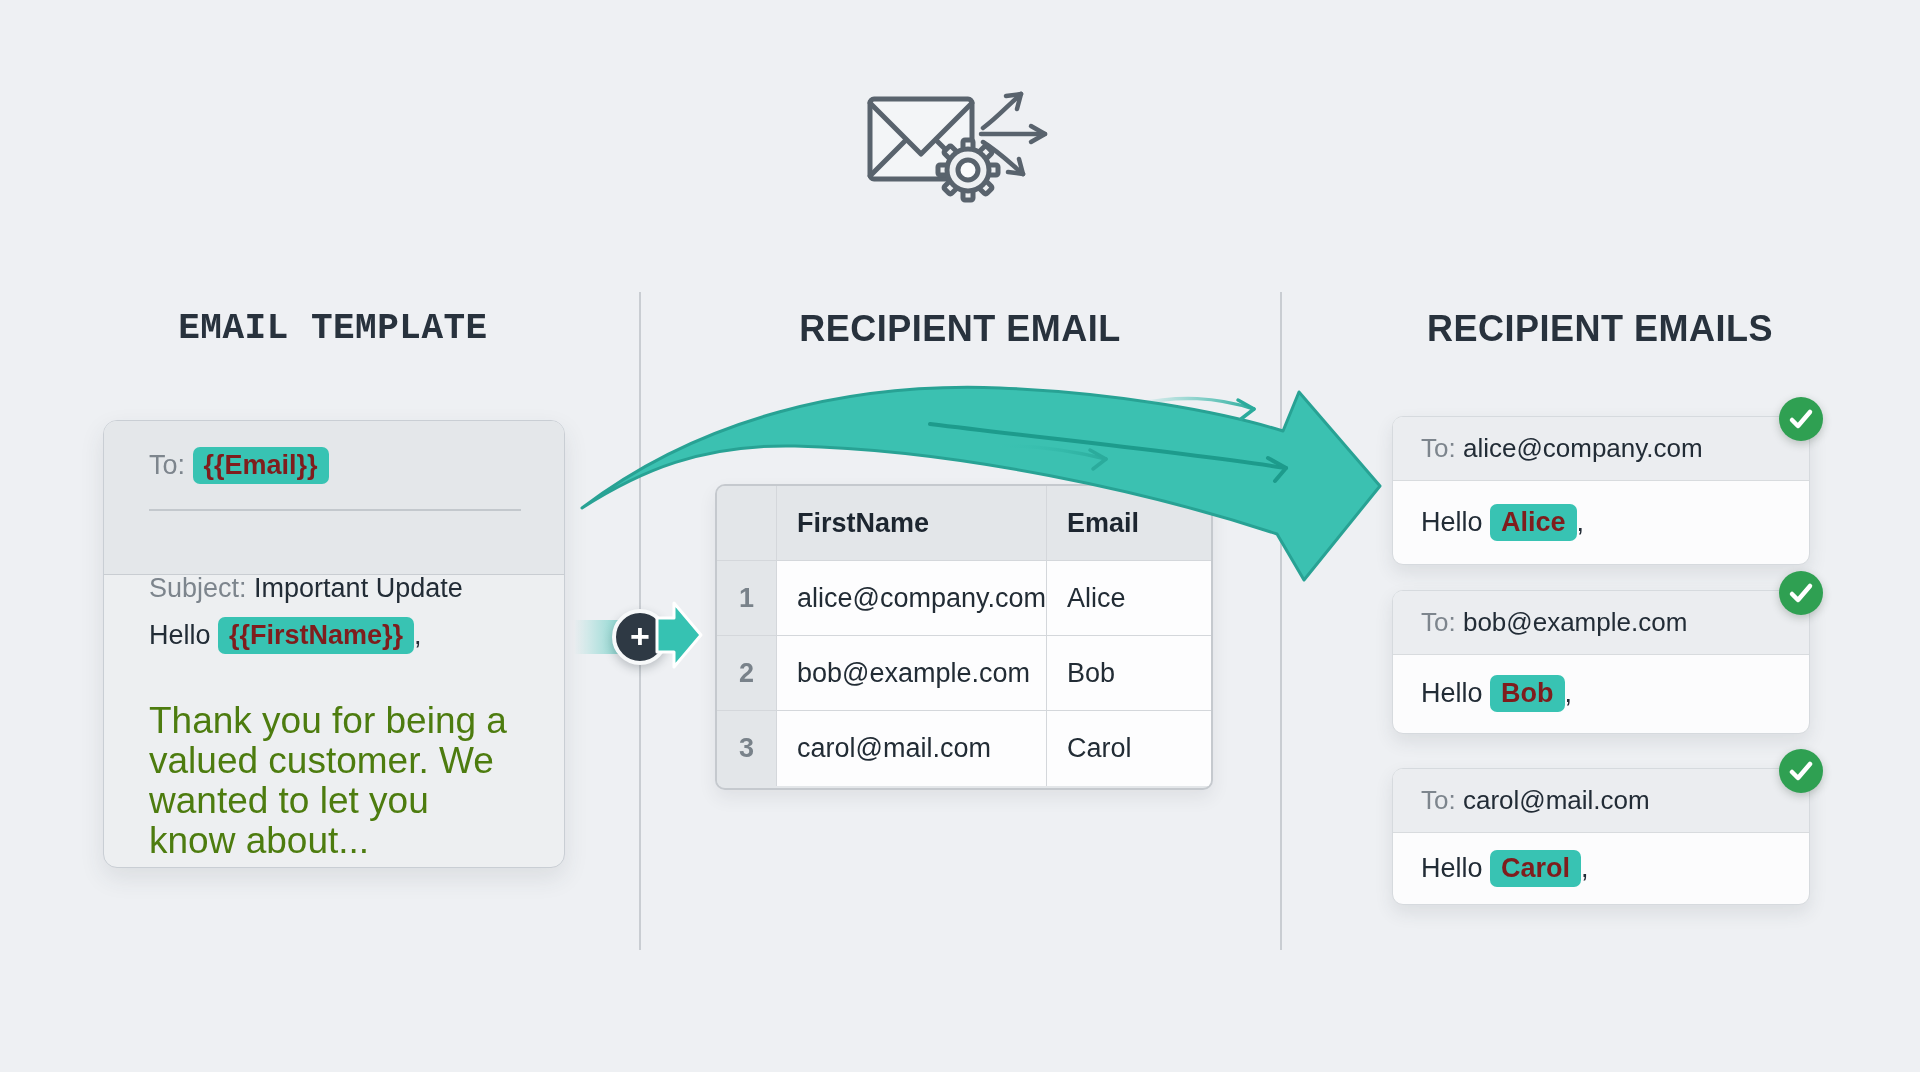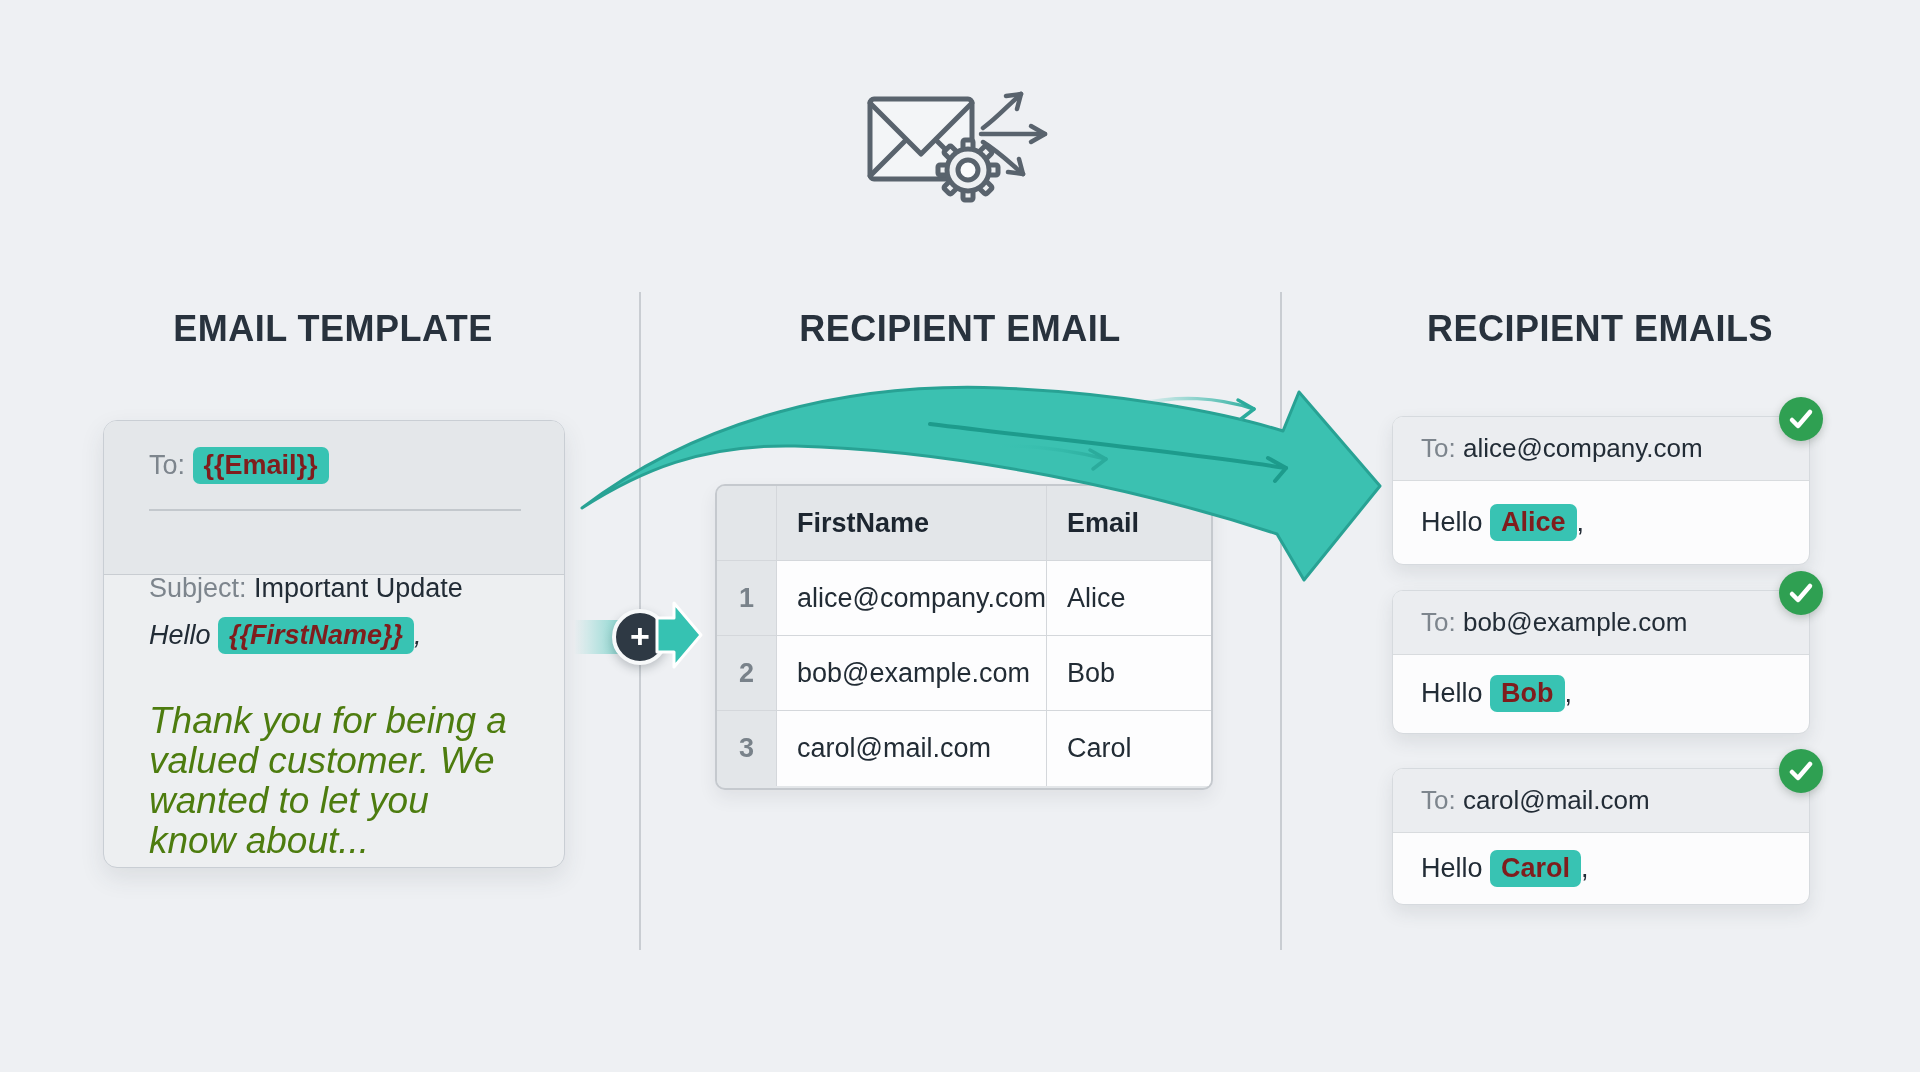--- a/index.html
+++ b/index.html
@@ -12,21 +12,21 @@
   
   .v-divider{position:absolute;top:292px;height:658px;width:2px;background:#c9cdd2;}
   #divider-left{left:639px;}
   #divider-right{left:1280px;}
 
   
   .heading{
     position:absolute;top:308px;font-size:36px;font-weight:700;
     color:#28323d;text-align:center;letter-spacing:.5px;white-space:nowrap;
   }
-  #heading-template{left:103px;width:460px;}
+  #heading-template{left:103px;width:460px;font-family:Liberation Mono, monospace;}
   #heading-recipients{left:710px;width:500px;}
   #heading-emails{left:1392px;width:416px;}
 
   
   #top-icon{position:absolute;left:855px;top:72px;width:210px;height:145px;}
 
   
   #template-card{
     position:absolute;left:103px;top:420px;width:460px;height:446px;
     border:1.5px solid #c9ced4;border-radius:14px;background:#edeff1;
@@ -37,21 +37,21 @@
     border-radius:12.5px 12.5px 0 0;border-bottom:1.5px solid #c9cdd2;
   }
   .tpl-to{position:absolute;left:45px;top:26px;font-size:27px;}
   .tpl-head-divider{position:absolute;left:45px;right:43px;top:88px;height:1.5px;background:#c3c8cd;}
   .tpl-subject{position:absolute;left:45px;top:112px;font-size:27px;margin-top:40px;}
   .lbl-gray{color:#7d858d;}
   .chip{
     display:inline-block;background:#38c3b3;color:#7f1d1d;font-weight:700;
     padding:3px 11px;border-radius:7px;
   }
-  #template-card .card-body{position:relative;height:291px;font-style:italic;}
+  #template-card .card-body{position:relative;height:291px;}
   .tpl-greeting{position:absolute;left:45px;top:42px;font-size:27px;}
   .tpl-body-text{
     position:absolute;left:45px;top:126px;width:372px;
     font-size:37px;line-height:40px;color:#4d7c0f;
   }
 
   
   #merge-band{
     position:absolute;left:574px;top:620px;width:48px;height:34px;
     background:linear-gradient(to right,rgba(56,194,179,0),rgba(56,194,179,.55));

